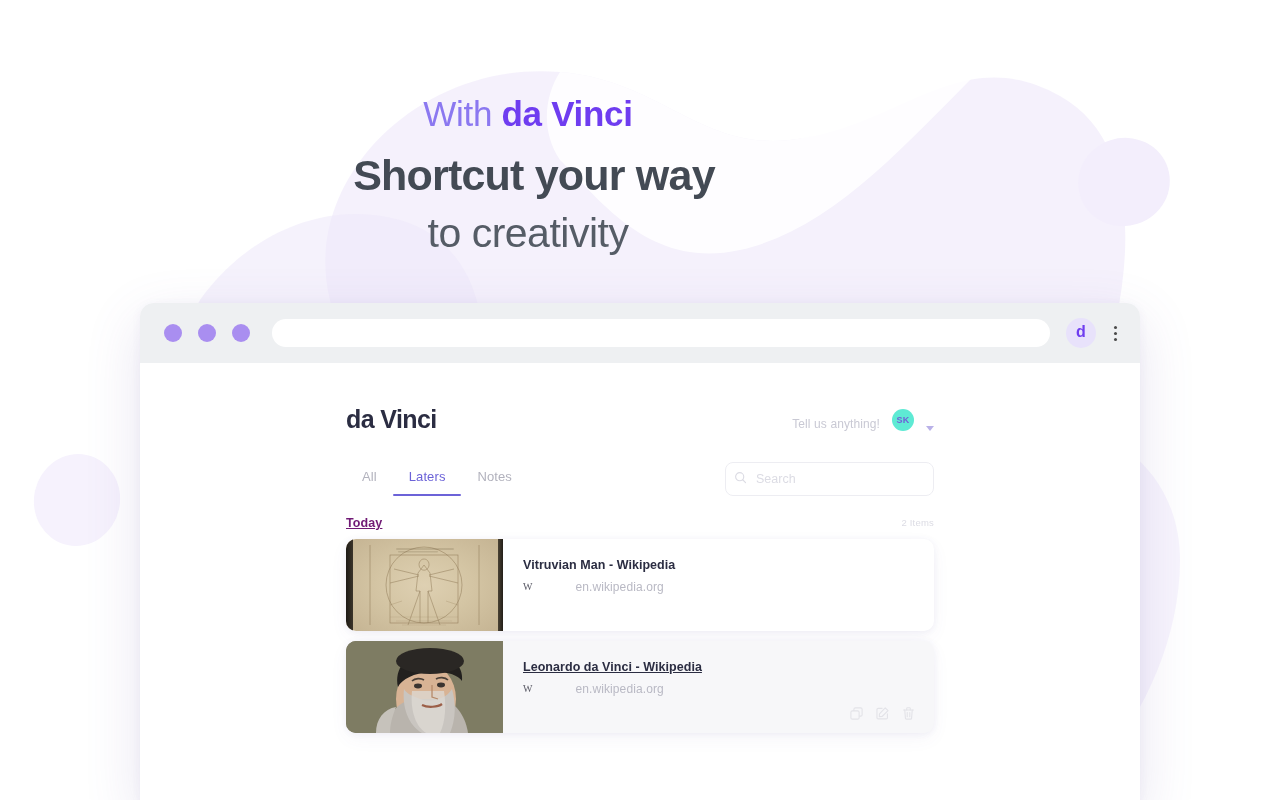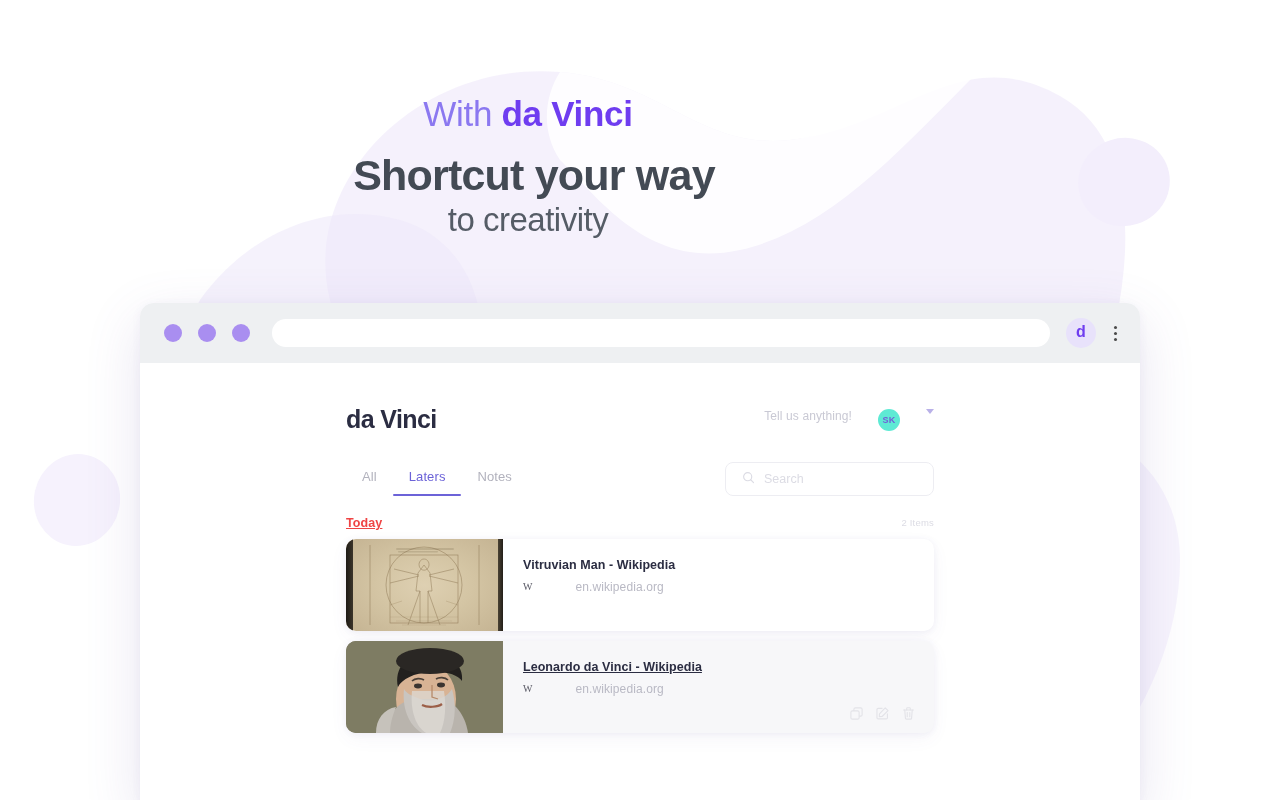--- a/index.html
+++ b/index.html
@@ -51,22 +51,22 @@
   .hero-line1 {
     margin-top: 22px;
     font-size: 43px;
     font-weight: 700;
     color: #434a54;
     letter-spacing: -0.8px;
     line-height: 1.05;
     margin-left: 12px;
   }
   .hero-line2 {
-    margin-top: 5px;
-    font-size: 33px;
+    margin-top: 14px;
+    font-size: 41px;
     font-weight: 400;
     color: #555c66;
     letter-spacing: -0.5px;
     line-height: 1.05;
   }
 
   
   .browser {
     position: absolute;
     left: 140px;
@@ -145,21 +145,21 @@
     display: flex;
     align-items: center;
     justify-content: space-between;
   }
   .logo {
     font-size: 25px;
     font-weight: 700;
     color: #2b2d42;
     letter-spacing: -0.6px;
   }
-  .header-right { display: flex; align-items: flex-start; gap: 26px; }
+  .header-right { display: flex; align-items: flex-end; gap: 12px; }
   .tell-us {
     font-size: 12px;
     color: #c9c9d4;
     letter-spacing: 0.1px;
   }
   .avatar {
     width: 22px; height: 22px;
     border-radius: 50%;
     background: #5eead4;
     color: #6f5fd8;
@@ -203,21 +203,21 @@
     background: #6c63d8;
     border-radius: 2px;
   }
   .search-wrap {
     width: 209px;
     height: 34px;
     border: 1px solid #ededf2;
     border-radius: 8px;
     display: flex;
     align-items: center;
-    padding: 0 16px;
+    padding: 0 8px;
     gap: 9px;
     background: #fff;
   }
   .search-input {
     border: none; outline: none;
     font-family: "Liberation Sans", sans-serif;
     font-size: 12.5px;
     color: #9a9aa8;
     width: 100%;
     background: transparent;
@@ -227,21 +227,21 @@
   
   .list-meta {
     margin-top: 20px;
     display: flex;
     align-items: flex-end;
     justify-content: space-between;
   }
   .day-label {
     font-size: 12.5px;
     font-weight: 700;
-    color: #ef4444;
+    color: #701a75;
     letter-spacing: 0.1px;
     text-decoration: underline;
   }
   .item-count {
     font-size: 9.5px;
     color: #dcdce4;
     letter-spacing: 0.2px;
     padding-bottom: 2px;
   }
 

